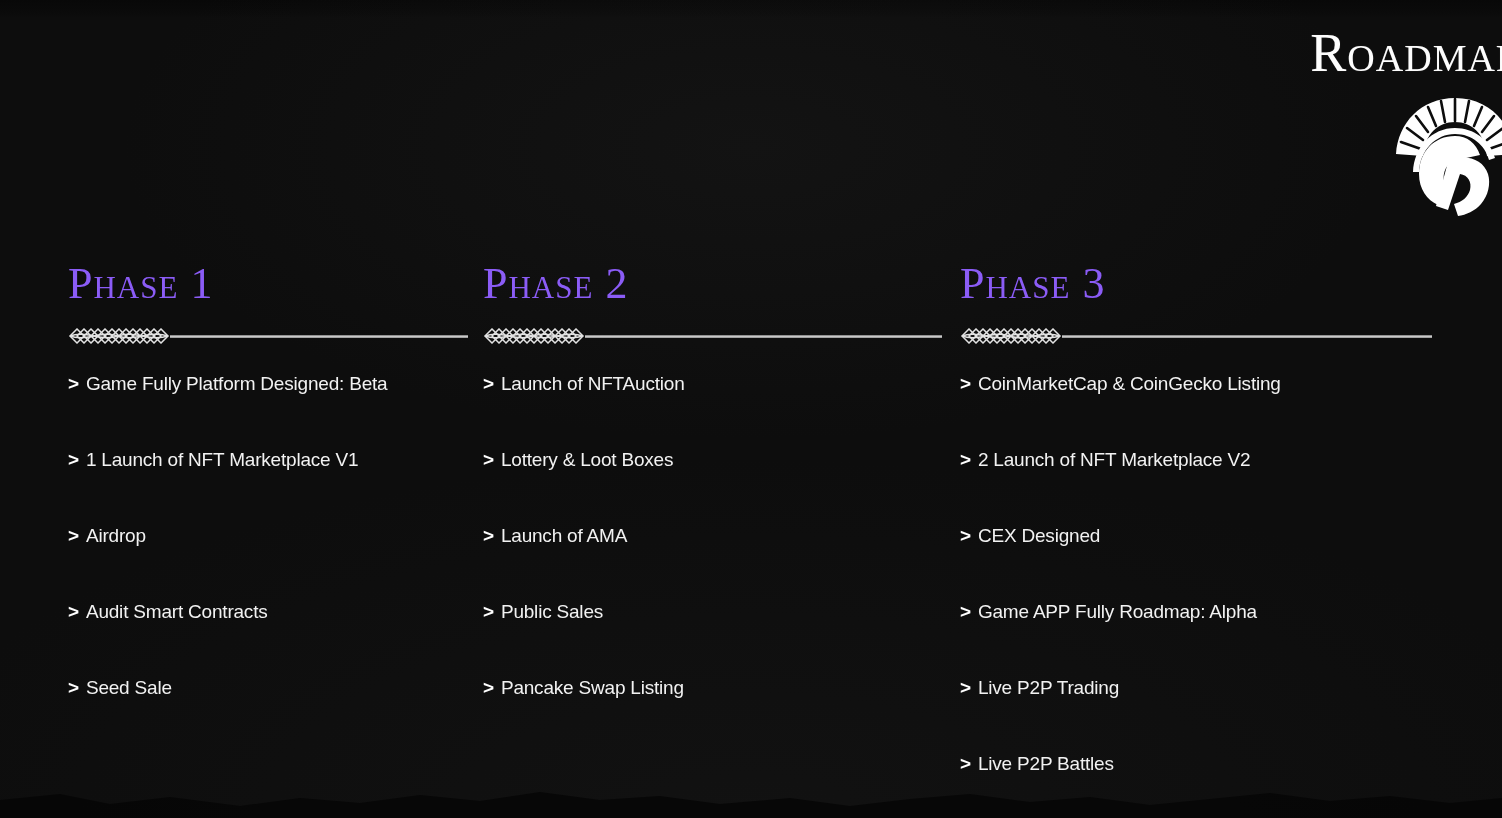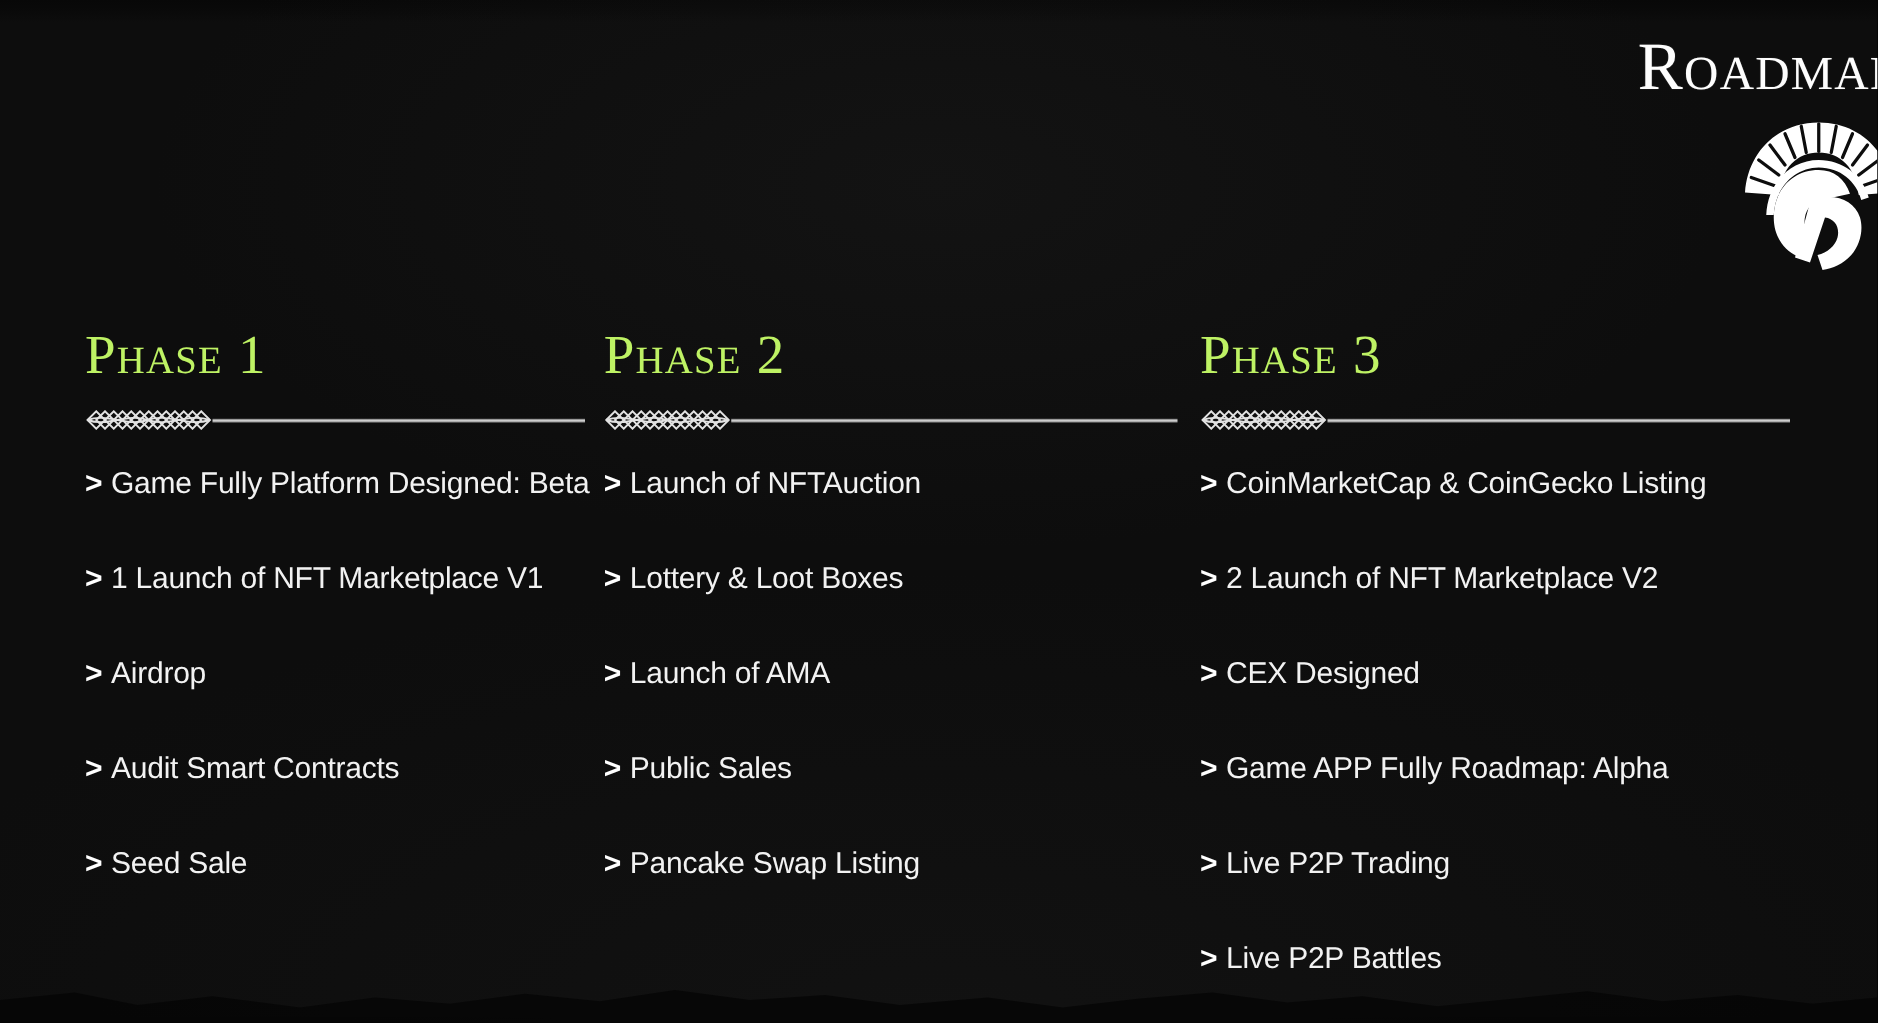--- a/index.html
+++ b/index.html
@@ -83,21 +83,21 @@
   .phase-col.c1 { width: 474px; padding-left: 7px;  padding-right: 8px; }
   .phase-col.c2 { width: 552px; padding-left: 10px; padding-right: 70px; }
 
   .phase-title {
     font-family: "Liberation Serif", serif;
     font-variant: small-caps;
     font-weight: 400;
     font-size: 44px;
     line-height: 1;
     letter-spacing: 1px;
-    color: #bef264;
+    color: #8b5cf6;
     margin: 0 0 22px 0;
     white-space: nowrap;
   }
 
   
   .divider {
     display: flex;
     align-items: center;
     height: 16px;
     margin-bottom: 30px;
@@ -107,21 +107,21 @@
     flex: 1 1 auto;
     height: 3px;
     margin-left: -2px;
     background: linear-gradient(180deg, #6d6d6d 0%, #cfcfcf 45%, #8e8e8e 100%);
   }
 
   .phase-items { list-style: none; margin: 0; padding: 0; }
   .phase-item {
     color: #f2f2f2;
     font-family: "Liberation Sans", sans-serif;
-    font-size: 24px;
+    font-size: 19px;
     line-height: 1.1;
     height: 76px;
     white-space: nowrap;
     letter-spacing: -0.2px;
   }
   .phase-item .caret {
     color: #ffffff;
     font-weight: 700;
     margin-right: 7px;
   }

